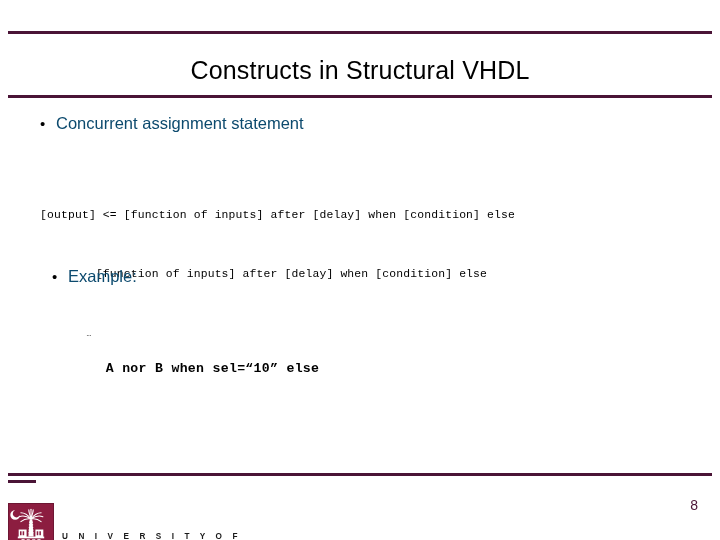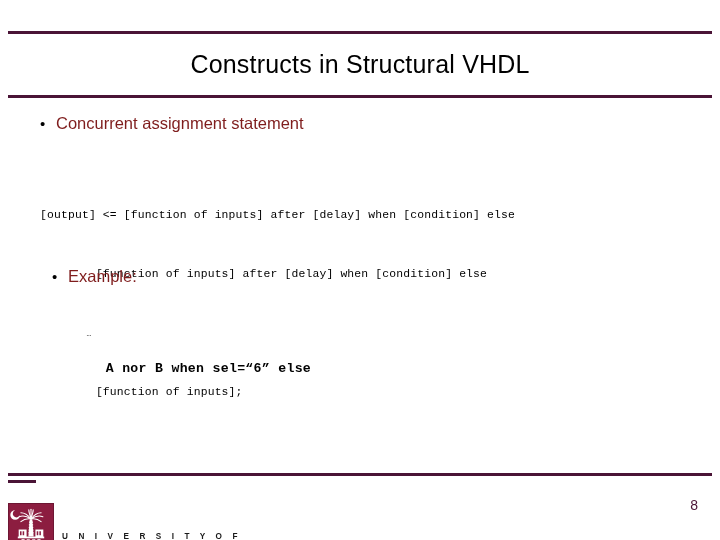--- a/index.html
+++ b/index.html
@@ -37,21 +37,21 @@
     top: 95px;
     width: 704px;
     height: 3px;
     background: #4a1436;
   }
 
   
   .slide-title {
     position: absolute;
     left: 0;
-    top: 50px;
+    top: 56px;
     width: 720px;
     text-align: center;
     font-size: 25px;
     font-weight: normal;
     letter-spacing: 0.2px;
     color: #000000;
     white-space: nowrap;
   }
 
   
@@ -62,21 +62,21 @@
   }
   .bullet-dot {
     width: 16px;
     font-size: 15px;
     line-height: 1;
     color: #000;
     flex: 0 0 16px;
   }
   .bullet-text {
     font-size: 16.5px;
-    color: #7f1d1d;
+    color: #0c4a6e;
     white-space: nowrap;
   }
 
   #bullet-concurrent { left: 40px; top: 114px; }
   #bullet-example    { left: 52px; top: 267px; }
 
   
   .code-block {
     position: absolute;
     font-family: "Liberation Mono", "DejaVu Sans Mono", monospace;
@@ -190,30 +190,29 @@
 
   <div class="bullet-row" id="bullet-concurrent">
     <span class="bullet-dot">•</span>
     <span class="bullet-text">Concurrent assignment statement</span>
   </div>
 
   <div class="code-block" id="code-syntax">
     <div>[output] &lt;= [function of inputs] after [delay] when [condition] else</div>
     <div>        [function of inputs] after [delay] when [condition] else</div>
     <div class="ellipsis">        …</div>
-    <div>        [function of inputs];</div>
   </div>
 
   <div class="bullet-row" id="bullet-example">
     <span class="bullet-dot">•</span>
     <span class="bullet-text">Example:</span>
   </div>
 
   <div class="code-block" id="code-example">
-    <div>        A nor B when sel=“6” else</div>
+    <div>        A nor B when sel=“10” else</div>
     
     
     
   </div>
 
   <div class="rule-footer"></div>
   <div class="rule-footer-tab"></div>
 
   <div class="logo">
     <div class="logo-mark">

